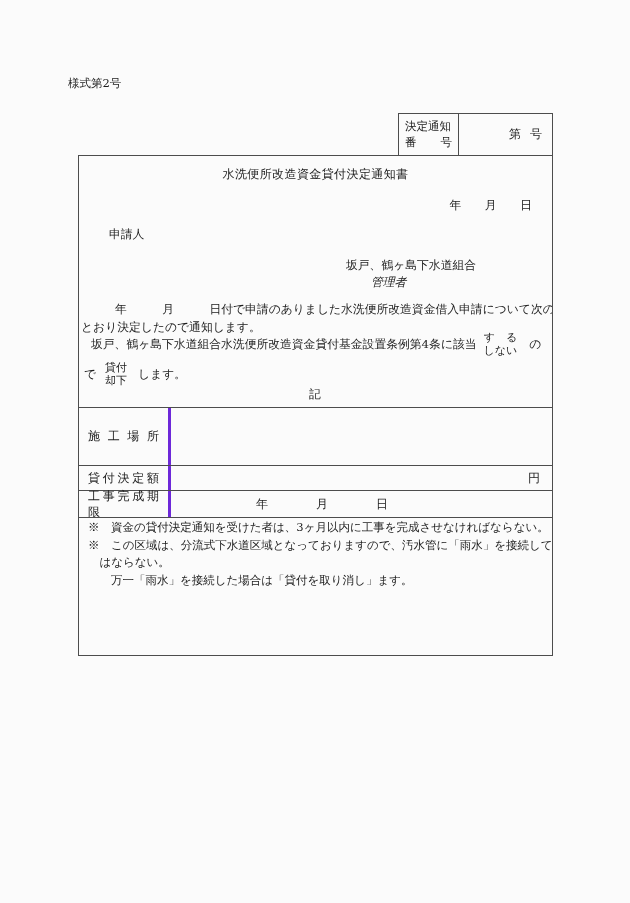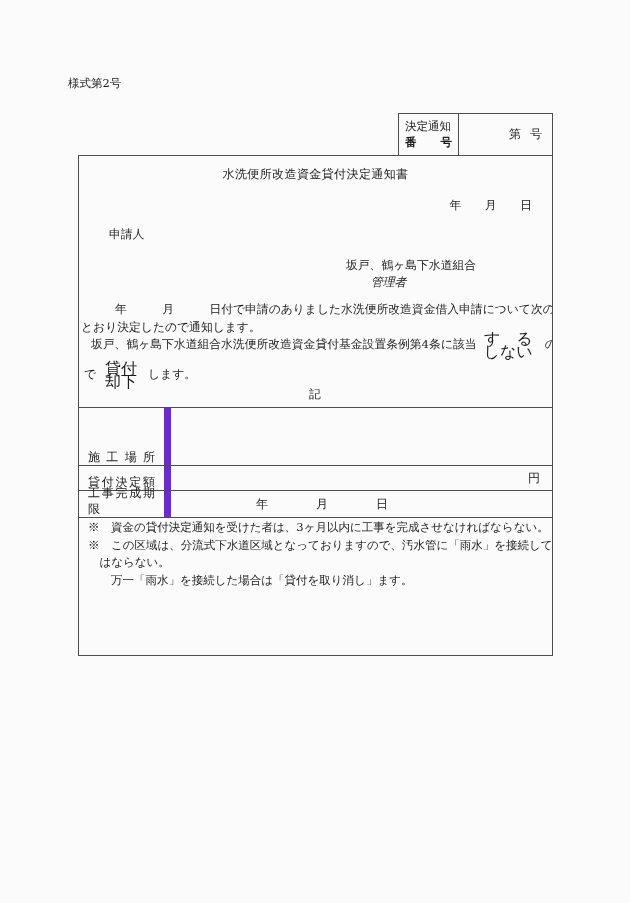--- a/index.html
+++ b/index.html
@@ -12,51 +12,51 @@
 
   
   .notice-box{
     position:absolute;left:398px;top:113px;width:155px;height:42px;
     box-sizing:border-box;border:1px solid #4d4d4d;border-bottom:none;display:flex;gap:40px;
   }
   .notice-label{
     width:60px;box-sizing:border-box;border-right:1px solid #4d4d4d;
     padding:4px 6px 0 6px;font-size:11.5px;line-height:16px;
   }
-  .notice-label .jline{text-align:justify;text-align-last:justify;font-weight:bold;}
+  .notice-label .jline{text-align:justify;text-align-last:justify;}
   .notice-value{flex:1;display:flex;align-items:center;justify-content:space-between;padding:0 10px;font-size:12px;}
 
   
   .main-box{
     position:absolute;left:78px;top:155px;width:475px;height:501px;
     box-sizing:border-box;border:1px solid #4d4d4d;
     display:flex;flex-direction:column;
   }
   .header-sec{position:relative;height:251px;overflow:hidden;}
   .doc-title{position:absolute;top:10px;left:0;width:100%;text-align:center;font-size:12px;letter-spacing:.4px;}
   .date-line{position:absolute;top:42px;right:20px;}
   .applicant{position:absolute;top:71px;left:30px;}
   .issuer{position:absolute;top:101px;left:267px;line-height:17px;}
   .issuer .mgr{margin-left:25px;font-style:italic;}
   .par1{position:absolute;top:145px;left:2px;line-height:17.5px;white-space:nowrap;}
   .par1 .l1{padding-left:34px;}
   .par2l1{position:absolute;top:176px;left:12px;display:flex;align-items:center;white-space:nowrap;}
   .par2l2{position:absolute;top:206px;left:5px;display:flex;align-items:center;white-space:nowrap;}
-  .stack{display:inline-flex;flex-direction:column;text-align:right;font-size:16px;line-height:13px;margin-left:7px;}
+  .stack{display:inline-flex;flex-direction:column;text-align:right;font-size:11px;line-height:13px;margin-left:7px;font-family:Liberation Mono, monospace;}
   .par2l1 .tail{margin-left:12px;}
   .par2l2 .stack{margin-left:9px;}
   .par2l2 .tail2{margin-left:11px;}
   .ki{position:absolute;top:231px;left:0;width:100%;text-align:center;letter-spacing:1px;}
 
   
   .trow{display:flex;box-sizing:border-box;border-top:1px solid #4d4d4d;font-size:12px;}
   .r1{height:58px;} .r2{height:25px;} .r3{height:61px;} .r4{height:27px;}
   .tlabel{
-    width:92px;box-sizing:border-box;border-right:7px solid #6d28d9;
-    display:flex;align-items:flex-end;padding:0 9px;flex:none;
+    width:92px;box-sizing:border-box;border-right:3px solid #6d28d9;
+    display:flex;align-items:center;padding:0 9px;flex:none;
   }
   .tlabel span{display:block;width:100%;text-align:justify;text-align-last:justify;}
   .tvalue{flex:1;display:flex;align-items:center;min-width:0;}
   .r2 .tvalue{justify-content:flex-end;padding-right:12px;}
   .r4 .tvalue{padding-left:85px;}
 
   
   .notes{flex:1;box-sizing:border-box;border-top:1px solid #4d4d4d;
     padding:1px 2px 0 9px;font-size:11.5px;line-height:17.5px;}
   .note-line{white-space:nowrap;}

